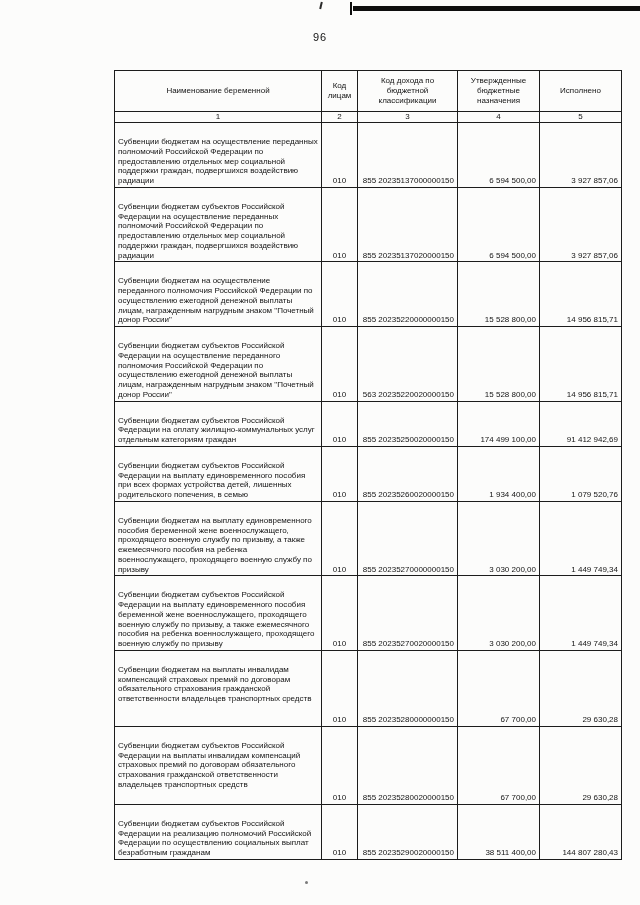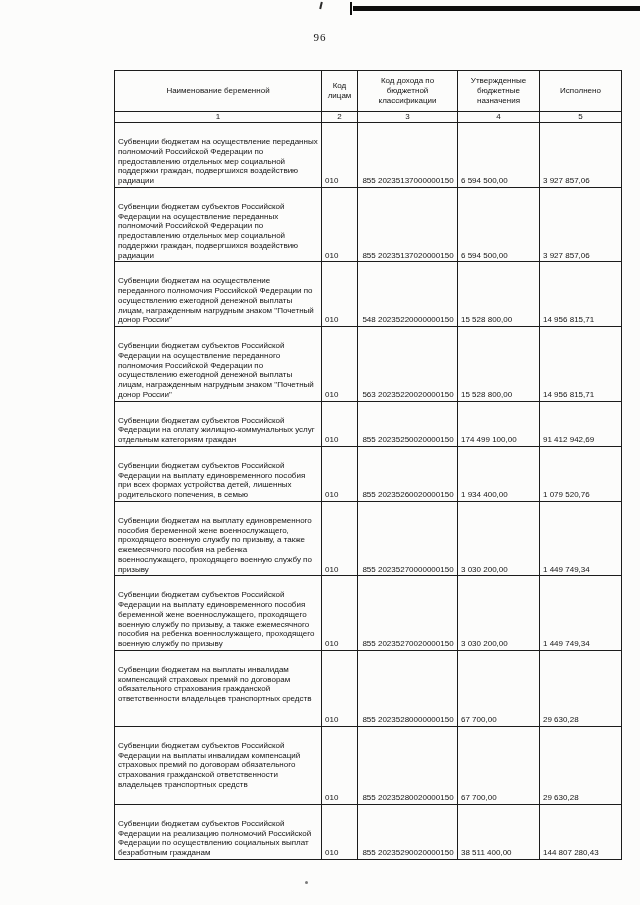--- a/index.html
+++ b/index.html
@@ -4,21 +4,21 @@
 <style>
   html,body { margin:0; padding:0; }
   body {
     width:640px; height:905px; position:relative;
     background:#fcfcfb; color:#141414;
     font-family:"Liberation Sans", sans-serif;
     overflow:hidden;
   }
   .page-number {
     position:absolute; top:31px; left:0; width:640px;
-    text-align:center; font-size:11px; letter-spacing:1px;font-family:Liberation Serif, serif;
+    text-align:center; font-size:11px; letter-spacing:1px;
   }
   
   .artifact-bar   { position:absolute; top:6px; left:353px; width:287px; height:5px; background:#0e0e0e; }
   .artifact-tick  { position:absolute; top:2px; left:350px; width:2px; height:13px; background:#0e0e0e; }
   .artifact-comma { position:absolute; top:2px; left:320px; width:2px; height:7px; background:#2a2a2a; transform:rotate(14deg); }
   .artifact-dot   { position:absolute; top:881px; left:305px; width:3px; height:3px; background:#7a7a7a; border-radius:50%; }
 
   table.report {
     position:absolute; left:114px; top:70px; width:507px;
     border-collapse:collapse; table-layout:fixed;
@@ -35,23 +35,23 @@
     padding:1px 3px;
     font-weight:normal;
   }
   .report thead th {
     text-align:center; vertical-align:middle;
     height:38px; font-size:8px;
   }
   .report thead tr.num-row th { height:10px; padding:0; font-size:8px; }
 
   .report td.c-name { text-align:left;  vertical-align:top;    padding-top:14px; }
-  .report td.c-line { text-align:left;vertical-align:bottom; }
-  .report td.c-code { text-align:center;  vertical-align:bottom; white-space:nowrap; padding-left:4px; }
-  .report td.c-amt  { text-align:left; vertical-align:bottom; white-space:nowrap;margin-top:28px; }
+  .report td.c-line { text-align:center;vertical-align:bottom; }
+  .report td.c-code { text-align:right;  vertical-align:bottom; white-space:nowrap; padding-left:4px; }
+  .report td.c-amt  { text-align:right; vertical-align:bottom; white-space:nowrap;margin-top:28px; }
 
   
   tbody tr:nth-child(1){height:64px} tbody tr:nth-child(2){height:64px}
   tbody tr:nth-child(3){height:52px} tbody tr:nth-child(4){height:62px}
   tbody tr:nth-child(5){height:30px} tbody tr:nth-child(6){height:36px}
   tbody tr:nth-child(7){height:50px} tbody tr:nth-child(8){height:42px}
   tbody tr:nth-child(9){height:76px} tbody tr:nth-child(10){height:78px}
   tbody tr:nth-child(11){height:52px} tbody tr:nth-child(12){height:48px}
   tbody tr:nth-child(13){height:52px}
 </style>
@@ -100,21 +100,21 @@
     <tr>
       <td class="c-name">Субвенции бюджетам субъектов Российской Федерации на осуществление переданных полномочий Российской Федерации по предоставлению отдельных мер социальной поддержки граждан, подвергшихся воздействию радиации</td>
       <td class="c-line">010</td>
       <td class="c-code">855 20235137020000150</td>
       <td class="c-amt">6 594 500,00</td>
       <td class="c-amt">3 927 857,06</td>
     </tr>
     <tr>
       <td class="c-name">Субвенции бюджетам на осуществление переданного полномочия Российской Федерации по осуществлению ежегодной денежной выплаты лицам, награжденным нагрудным знаком "Почетный донор России"</td>
       <td class="c-line">010</td>
-      <td class="c-code">548 20235220000000150</td>
+      <td class="c-code">855 20235220000000150</td>
       <td class="c-amt">15 528 800,00</td>
       <td class="c-amt">14 956 815,71</td>
     </tr>
     <tr>
       <td class="c-name">Субвенции бюджетам субъектов Российской Федерации на осуществление переданного полномочия Российской Федерации по осуществлению ежегодной денежной выплаты лицам, награжденным нагрудным знаком "Почетный донор России"</td>
       <td class="c-line">010</td>
       <td class="c-code">563 20235220020000150</td>
       <td class="c-amt">15 528 800,00</td>
       <td class="c-amt">14 956 815,71</td>
     </tr>

